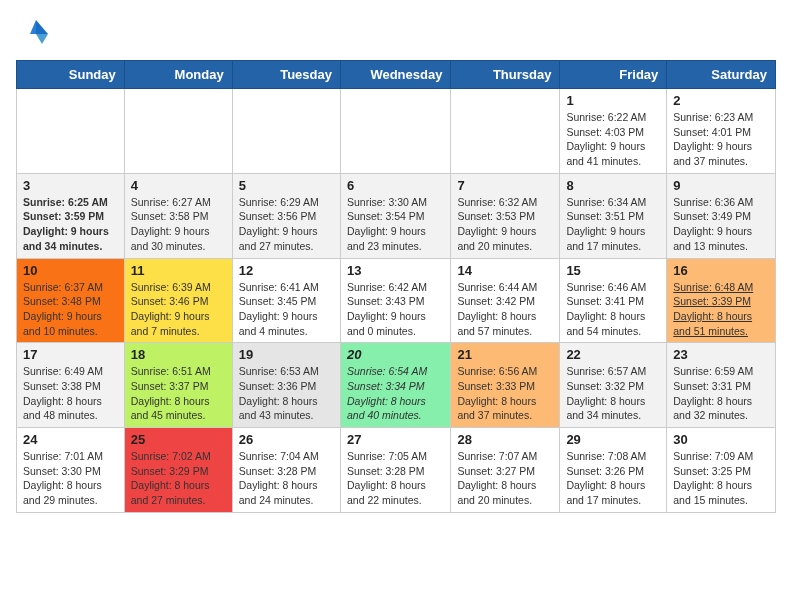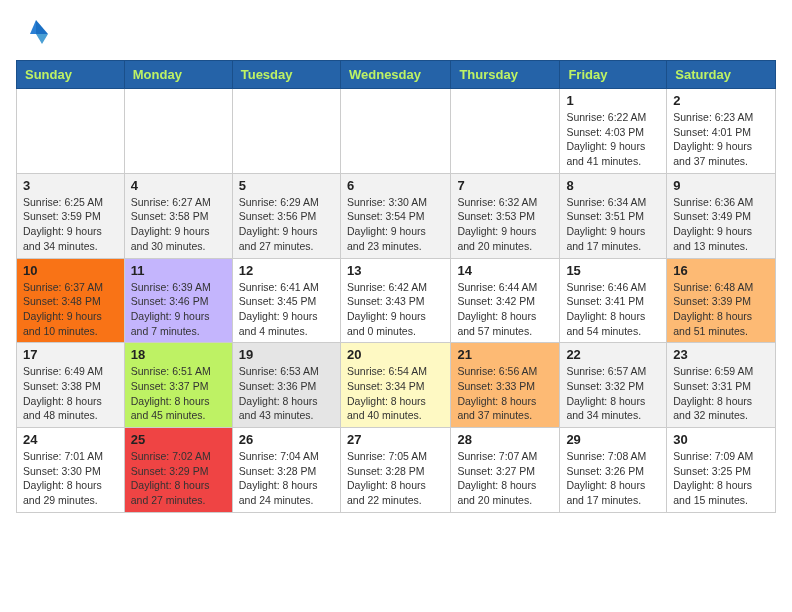--- a/index.html
+++ b/index.html
@@ -43,22 +43,22 @@
     .location {
       font-size: 15px;
       color: #555;
     }
     .calendar {
       width: 100%;
       border-collapse: collapse;
     }
     .calendar th {
       background: #2563a8;
-      color: #bef264;
-      text-align: left;
+      color: #ffffff;
+      text-align: right;
       padding: 6px 8px;
       font-size: 13px;
       font-weight: bold;
       border: 1px solid #1a4f8a;
     }
     .calendar td {
       vertical-align: top;
       border: 1px solid #ccc;
       padding: 4px 6px;
       width: 113px;
@@ -139,21 +139,21 @@
         <td style="background: rgb(255, 255, 255);">
           <span class="day-number">2</span>
           <div class="day-info" style="white-space: pre-line;">Sunrise: 6:23 AM
 Sunset: 4:01 PM
 Daylight: 9 hours and 37 minutes.</div>
         </td>
       </tr>
       <tr>
         <td style="background: rgb(242, 242, 242);">
           <span class="day-number">3</span>
-          <div class="day-info" style="white-space: pre-line;">Sunrise: 6:25 AM
+          <div class="day-info" style="white-space: pre-line; font-weight: bold;">Sunrise: 6:25 AM
 Sunset: 3:59 PM
 Daylight: 9 hours and 34 minutes.</div>
         </td>
         <td style="background: rgb(242, 242, 242);">
           <span class="day-number">4</span>
           <div class="day-info" style="white-space: pre-line;">Sunrise: 6:27 AM
 Sunset: 3:58 PM
 Daylight: 9 hours and 30 minutes.</div>
         </td>
         <td style="background: rgb(242, 242, 242);">
@@ -187,21 +187,21 @@
 Daylight: 9 hours and 13 minutes.</div>
         </td>
       </tr>
       <tr>
         <td style="background: #f97316;">
           <span class="day-number">10</span>
           <div class="day-info" style="white-space: pre-line;">Sunrise: 6:37 AM
 Sunset: 3:48 PM
 Daylight: 9 hours and 10 minutes.</div>
         </td>
-        <td style="background: #c4b5fd;">
+        <td style="background: #fde047;">
           <span class="day-number">11</span>
           <div class="day-info" style="white-space: pre-line;">Sunrise: 6:39 AM
 Sunset: 3:46 PM
 Daylight: 9 hours and 7 minutes.</div>
         </td>
         <td style="background: rgb(255, 255, 255);">
           <span class="day-number">12</span>
           <div class="day-info" style="white-space: pre-line;">Sunrise: 6:41 AM
 Sunset: 3:45 PM
 Daylight: 9 hours and 4 minutes.</div>
@@ -219,21 +219,21 @@
 Daylight: 8 hours and 57 minutes.</div>
         </td>
         <td style="background: rgb(255, 255, 255);">
           <span class="day-number">15</span>
           <div class="day-info" style="white-space: pre-line;">Sunrise: 6:46 AM
 Sunset: 3:41 PM
 Daylight: 8 hours and 54 minutes.</div>
         </td>
         <td style="background: #fdba74;">
           <span class="day-number">16</span>
-          <div class="day-info" style="white-space: pre-line;">Sunrise: 6:48 AM
+          <div class="day-info" style="white-space: pre-line; text-decoration: underline;">Sunrise: 6:48 AM
 Sunset: 3:39 PM
 Daylight: 8 hours and 51 minutes.</div>
         </td>
       </tr>
       <tr>
         <td style="background: rgb(242, 242, 242);">
           <span class="day-number">17</span>
           <div class="day-info" style="white-space: pre-line;">Sunrise: 6:49 AM
 Sunset: 3:38 PM
 Daylight: 8 hours and 48 minutes.</div>
@@ -243,21 +243,21 @@
           <div class="day-info" style="white-space: pre-line;">Sunrise: 6:51 AM
 Sunset: 3:37 PM
 Daylight: 8 hours and 45 minutes.</div>
         </td>
         <td style="background: #e5e5e5;">
           <span class="day-number">19</span>
           <div class="day-info" style="white-space: pre-line;">Sunrise: 6:53 AM
 Sunset: 3:36 PM
 Daylight: 8 hours and 43 minutes.</div>
         </td>
-        <td style="background: #fef9c3;">
+        <td style="background: #86efac; font-style: italic;">
           <span class="day-number">20</span>
           <div class="day-info" style="white-space: pre-line;">Sunrise: 6:54 AM
 Sunset: 3:34 PM
 Daylight: 8 hours and 40 minutes.</div>
         </td>
         <td style="background: #fdba74;">
           <span class="day-number">21</span>
           <div class="day-info" style="white-space: pre-line;">Sunrise: 6:56 AM
 Sunset: 3:33 PM
 Daylight: 8 hours and 37 minutes.</div>

